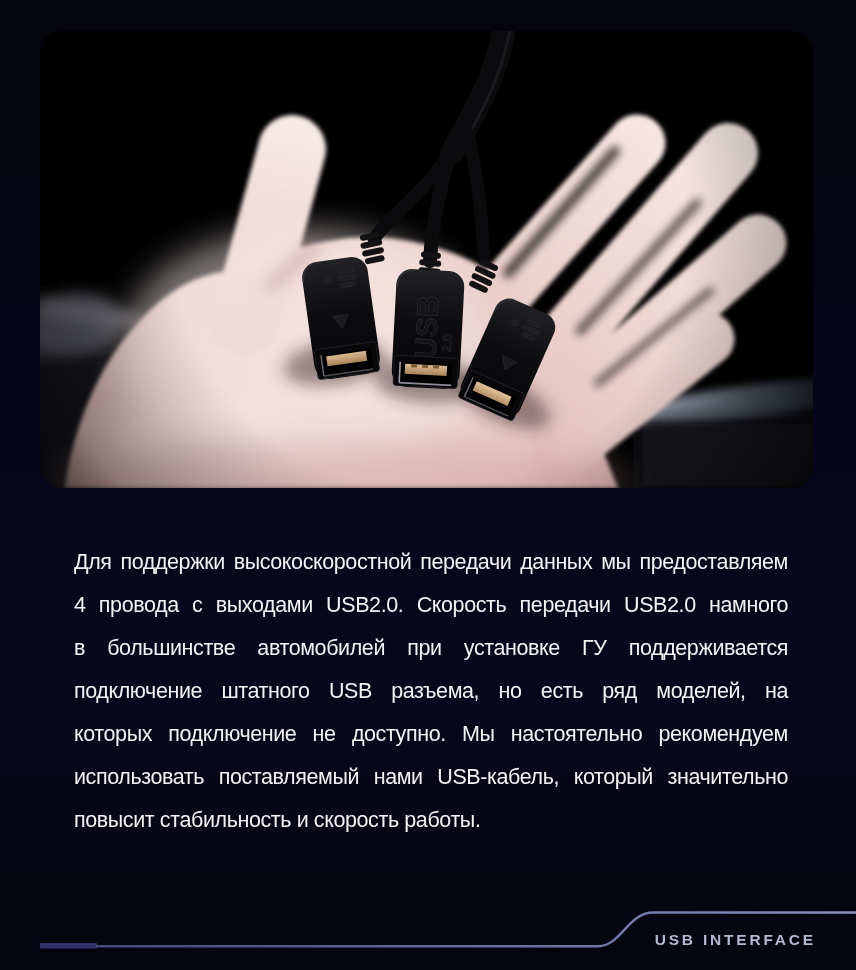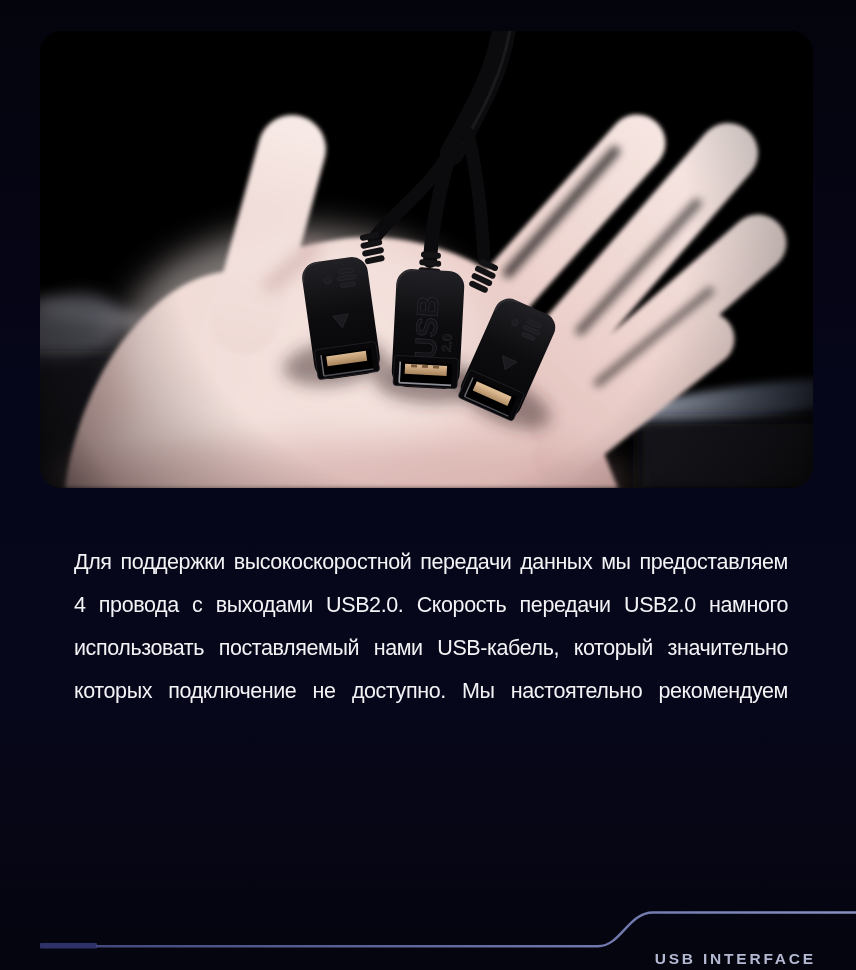--- a/index.html
+++ b/index.html
@@ -21,21 +21,21 @@
     letter-spacing:-0.4px;color:#f3f3f6;
     text-align:justify;text-align-last:justify;
     white-space:normal;overflow:visible;
   }
   .desc .line.last{text-align-last:left;}
   .footer-decor{position:absolute;left:0;top:900px;width:856px;height:70px;}
   .footer-decor svg{display:block;width:856px;height:70px;}
   .footer-label{
     position:absolute;top:931px;right:40px;
     font-size:15.5px;font-weight:bold;letter-spacing:2.8px;
-    color:#b4b9d2;white-space:nowrap;margin-top:19px;
+    color:#b4b9d2;white-space:nowrap;
   }
 </style>
 </head>
 <body>
 
 <div class="photo-wrap">
   <svg viewBox="0 0 773 457">
     <defs>
       <filter id="b2" x="-30%" y="-30%" width="160%" height="160%">
           <feGaussianBlur stdDeviation="2.2"></feGaussianBlur>
@@ -207,22 +207,25 @@
       </g>
     </g>
 
     <rect x="0" y="0" width="773" height="457" fill="url(#vig)"></rect>
   </svg>
 </div>
 
 <div class="desc">
   <div class="line">Для поддержки высокоскоростной передачи данных мы предоставляем</div>
   <div class="line">4 провода с выходами USB2.0. Скорость передачи USB2.0 намного</div>
+  <div class="line">в большинстве автомобилей при установке ГУ поддерживается</div>
+  <div class="line">подключение штатного USB разъема, но есть ряд моделей, на</div>
+  <div class="line">которых подключение не доступно. Мы настоятельно рекомендуем</div>
   <div class="line">использовать поставляемый нами USB-кабель, который значительно</div>
-  <div class="line">которых подключение не доступно. Мы настоятельно рекомендуем</div>
+  <div class="line last">повысит стабильность и скорость работы.</div>
 </div>
 
 <div class="footer-decor">
   <svg viewBox="0 0 856 70">
     <defs>
       <linearGradient id="lineGrad" x1="40" y1="0" x2="856" y2="0" gradientUnits="userSpaceOnUse">
         <stop offset="0%" stop-color="#3f4377"></stop>
         <stop offset="70%" stop-color="#7078ac"></stop>
         <stop offset="100%" stop-color="#8a90c0"></stop>
       </linearGradient>

